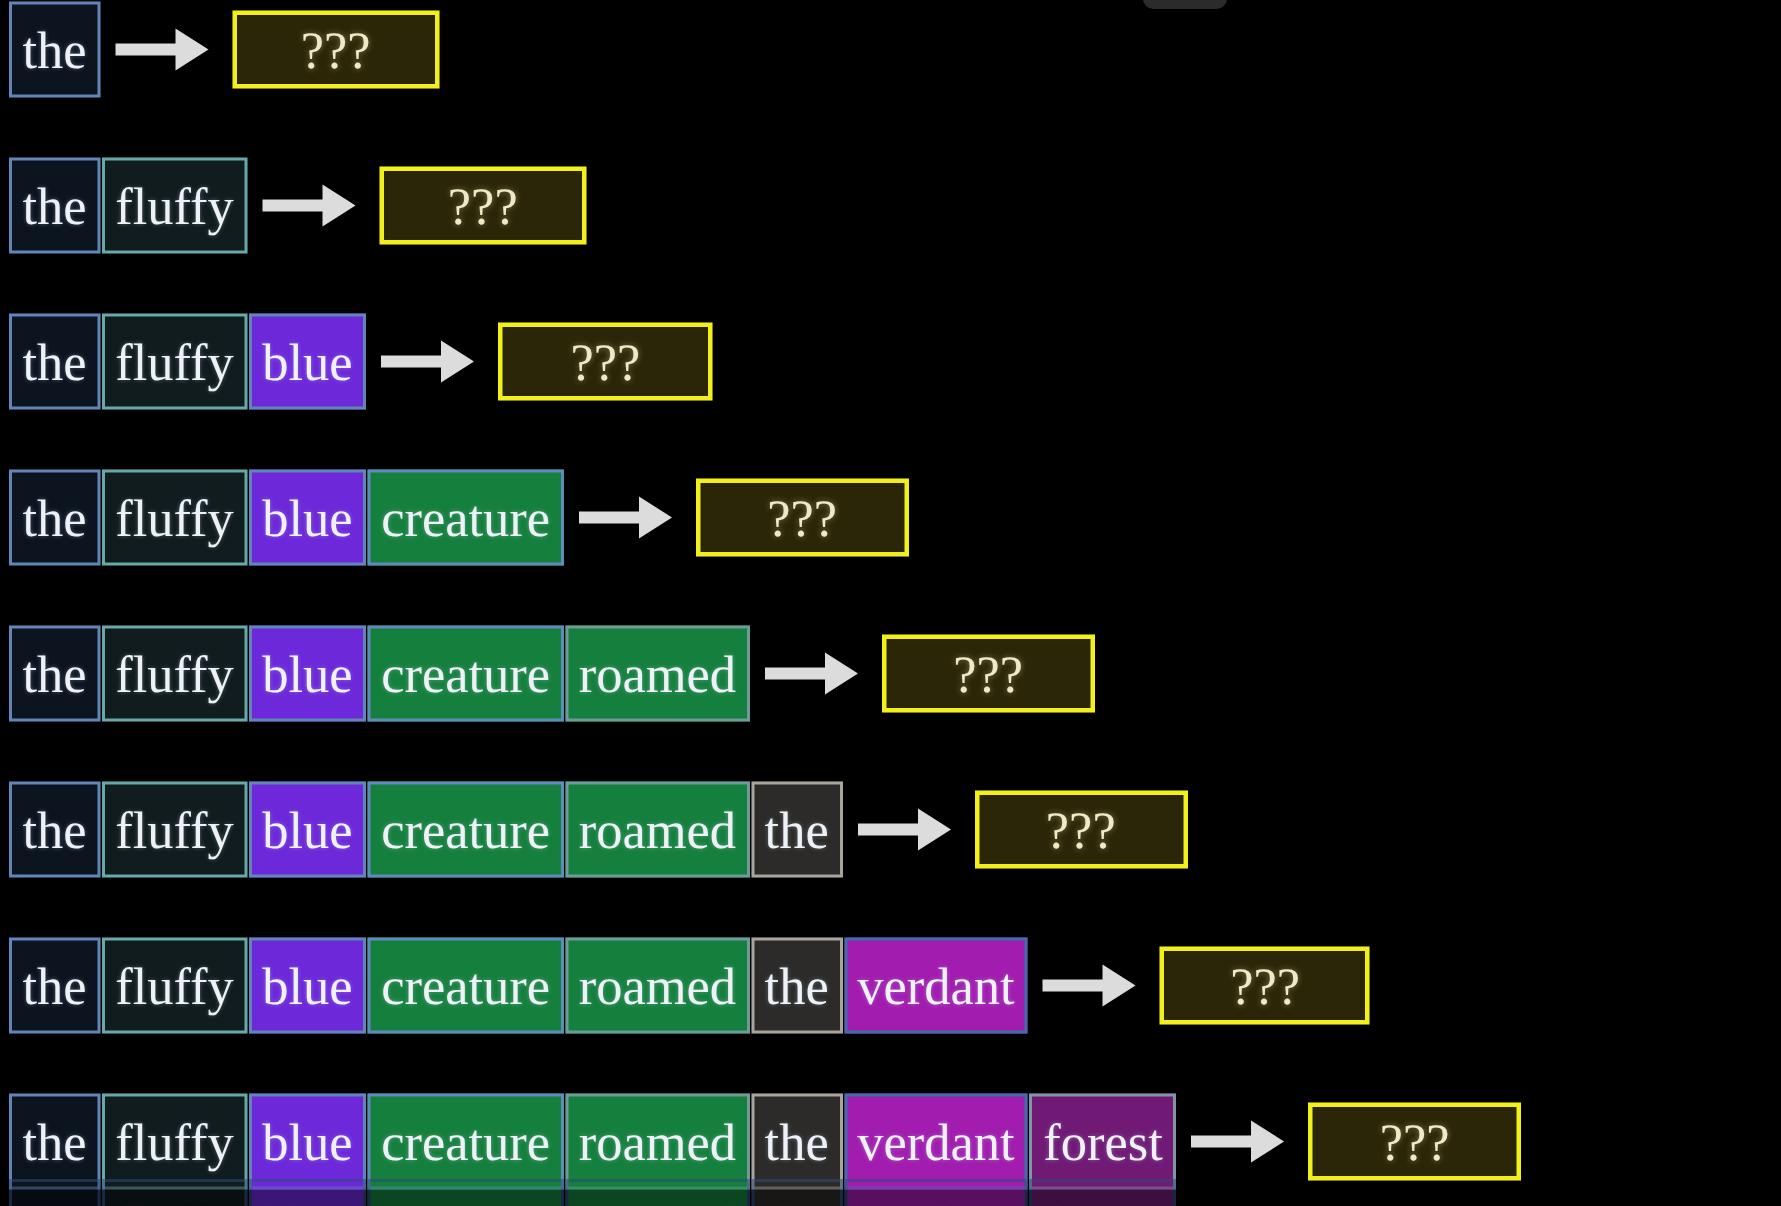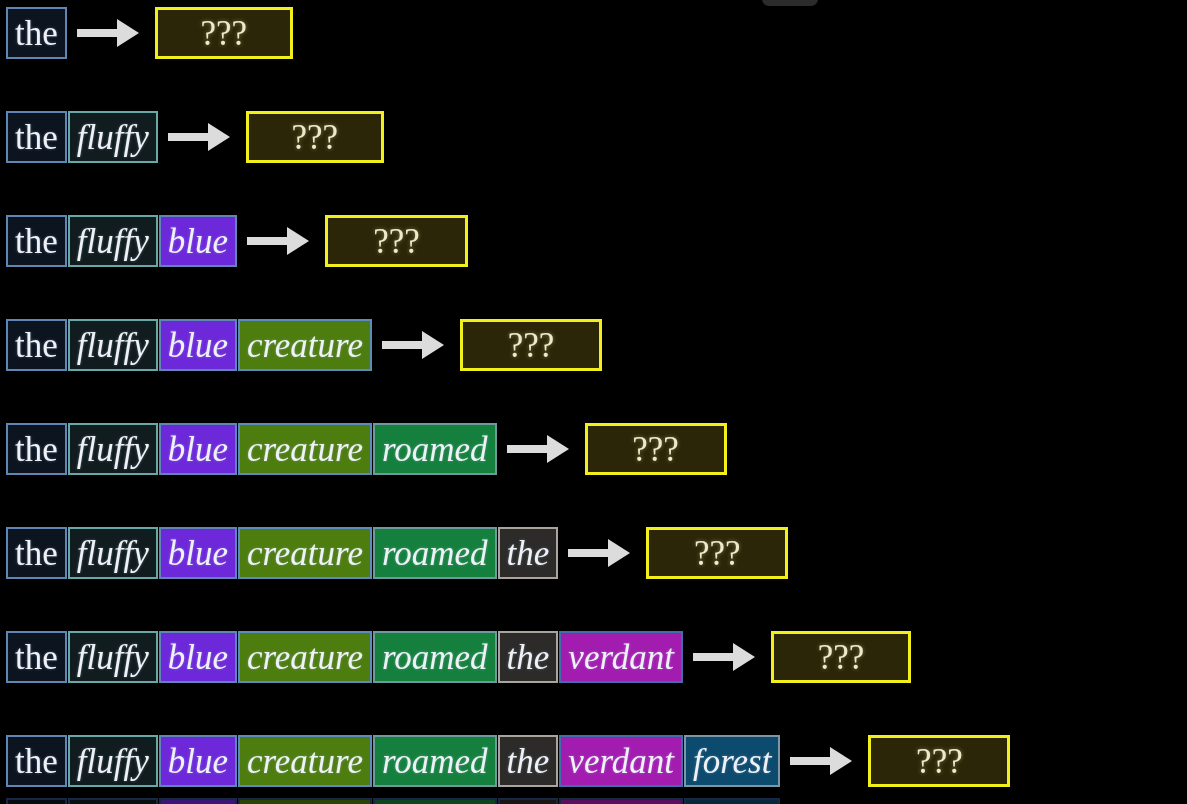--- a/index.html
+++ b/index.html
@@ -44,46 +44,46 @@
 
   .row {
     display: flex;
     align-items: center;
     height: 52px;
     margin-bottom: 52px;
   }
   .row:last-child { margin-bottom: 0; }
 
   .token {
-    height: 52px;
+    height: 64px;
     box-sizing: border-box;
     display: flex;
     align-items: center;
     justify-content: center;
     padding: 0 7px;
     border: 2px solid #4a6e99;
     background: #0e141c;
     color: #eef2f6;
     font-size: 35px;
     line-height: 1;
     letter-spacing: 0px;
     white-space: nowrap;
     text-shadow: 0 0 3px rgba(200,220,255,0.35);
   }
-  .token + .token { margin-left: 1px; font-style: italic; }
+  .token + .token { margin-left: 1px; }
 
   
   .tok-the   { border-color: #5f86b4; background: #0c1420; }
   .tok-fluffy{ border-color: #67a8a8; background: #101c1e; }
   .tok-blue  { border-color: #5f86b4; background: #6d28d9; }
-  .tok-creature { border-color: #5e8bbd; background: #4d7c0f; }
+  .tok-creature { border-color: #5e8bbd; background: #15803d; }
   .tok-roamed{ border-color: #6d9a9a; background: #15803d; }
   .tok-the2  { border-color: #a9a49c; background: #2c2b29; }
   .tok-verdant { border-color: #3f6ea8; background: #a21caf; }
-  .tok-forest{ border-color: #7d97a6; background: #0c4a6e; text-align: center; }
+  .tok-forest{ border-color: #7d97a6; background: #701a75; text-align: center; }
 
   .arrow {
     position: relative;
     width: 66px;
     height: 52px;
     margin-left: 10px;
     margin-right: 12px;
     flex: 0 0 auto;
   }
   .arrow .shaft {

